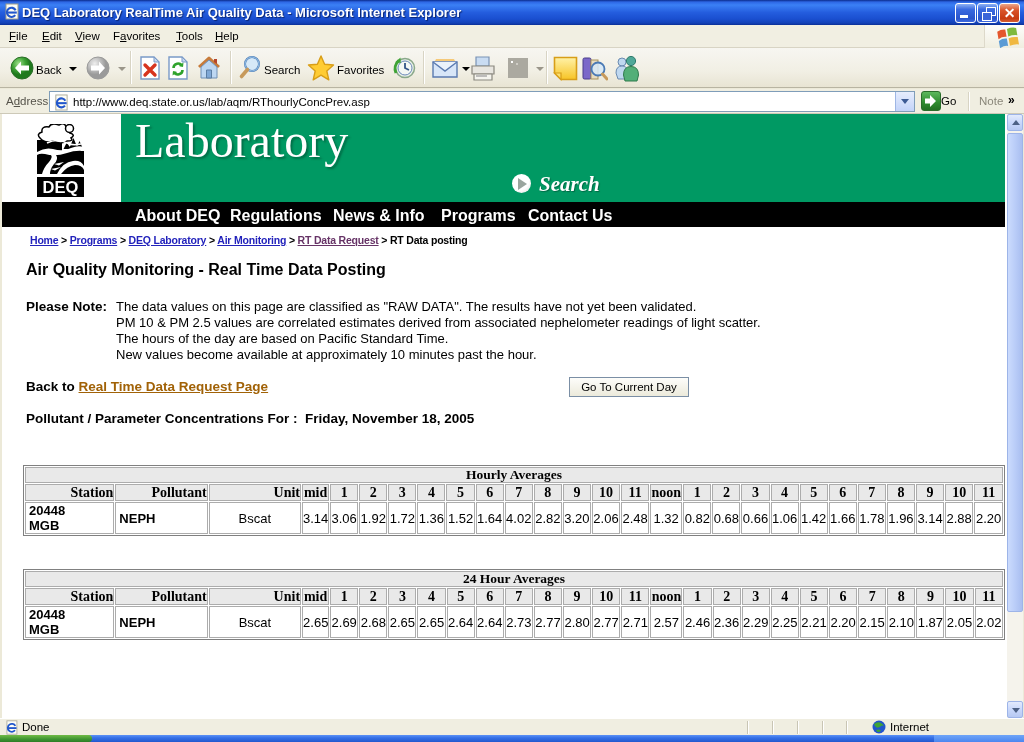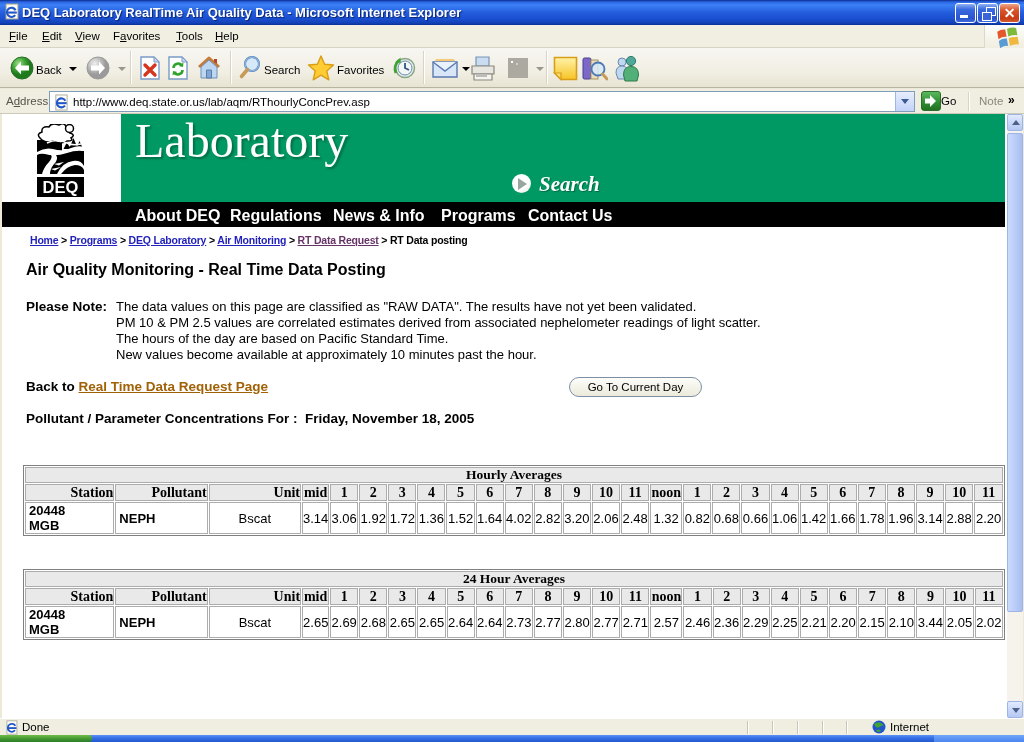--- a/index.html
+++ b/index.html
@@ -56,21 +56,21 @@
 #navbar span { position:absolute; top:5px; font-size:16px; font-weight:bold; color:#fff; }
 
 #crumbs { position:absolute; left:28px; top:120px; letter-spacing:-0.2px; font-size:10.5px; font-weight:bold; color:#000; }
 #crumbs a { color:#2222BB; } #crumbs a.v { color:#663366; }
 
 #h1 { position:absolute; left:24px; top:147px; font-size:16px; font-weight:bold; color:#000; }
 #note { position:absolute; left:24px; top:185px; font-size:13px; color:#000; line-height:16px; }
 #notelines { position:absolute; left:114px; top:185px; font-size:13px; color:#000; line-height:16px; white-space:nowrap; }
 #backto { position:absolute; left:24px; top:265px; font-size:13.5px; font-weight:bold; color:#000; }
 #backto a { color:#a16207; }
-#curday { position:absolute; left:567px; top:263px; width:133px; height:20px; background:linear-gradient(180deg,#fdfdfa,#eceadb); border:1px solid #7B8FA5; border-radius:10px; font-size:11.5px; color:#000; text-align:center; line-height:18px; }
+#curday { position:absolute; left:567px; top:263px; width:120px; height:20px; background:linear-gradient(180deg,#fdfdfa,#eceadb); border:1px solid #7B8FA5; border-radius:0; font-size:11.5px; color:#000; text-align:center; line-height:18px; }
 #polline { position:absolute; left:24px; top:297px; font-size:13.5px; font-weight:bold; color:#000; }
 
 table.dat { position:absolute; left:21px; width:982px; table-layout:fixed; border-collapse:separate; border-spacing:1px; background:#fff; border:1px solid #808080; font-size:13px; }
 table.dat th { background:#E9E9E9; border:1px solid #ACACAC; font-family:"Liberation Serif",serif; font-size:14px; font-weight:bold; padding:0; height:15px; }
 table.dat tr:first-child th { height:14px; font-size:13.5px; line-height:14px; }
 table.dat th { line-height:15px; }
 table.dat td { line-height:15px; }
 table.dat th.l { text-align:right; padding-left:3px; }
 table.dat td { background:#fff; border:1px solid #ACACAC; padding:0; text-align:center; font-size:13px; }
 table.dat td.l { text-align:left; padding-left:3px; font-weight:bold; }
@@ -424,21 +424,21 @@
               <td>2.71</td>
               <td>2.57</td>
               <td>2.46</td>
               <td>2.36</td>
               <td>2.29</td>
               <td>2.25</td>
               <td>2.21</td>
               <td>2.20</td>
               <td>2.15</td>
               <td>2.10</td>
-              <td>3.44</td>
+              <td>1.87</td>
               <td>2.05</td>
               <td>2.02</td>
             </tr>
       </tbody>
         </table>
     </div>
     <div id="sbar">
       <span class="sbtn" style="top:0px">
           <span class="sarrow" style="top:5px;border-bottom:5px solid #4D6185"></span>
         </span>

